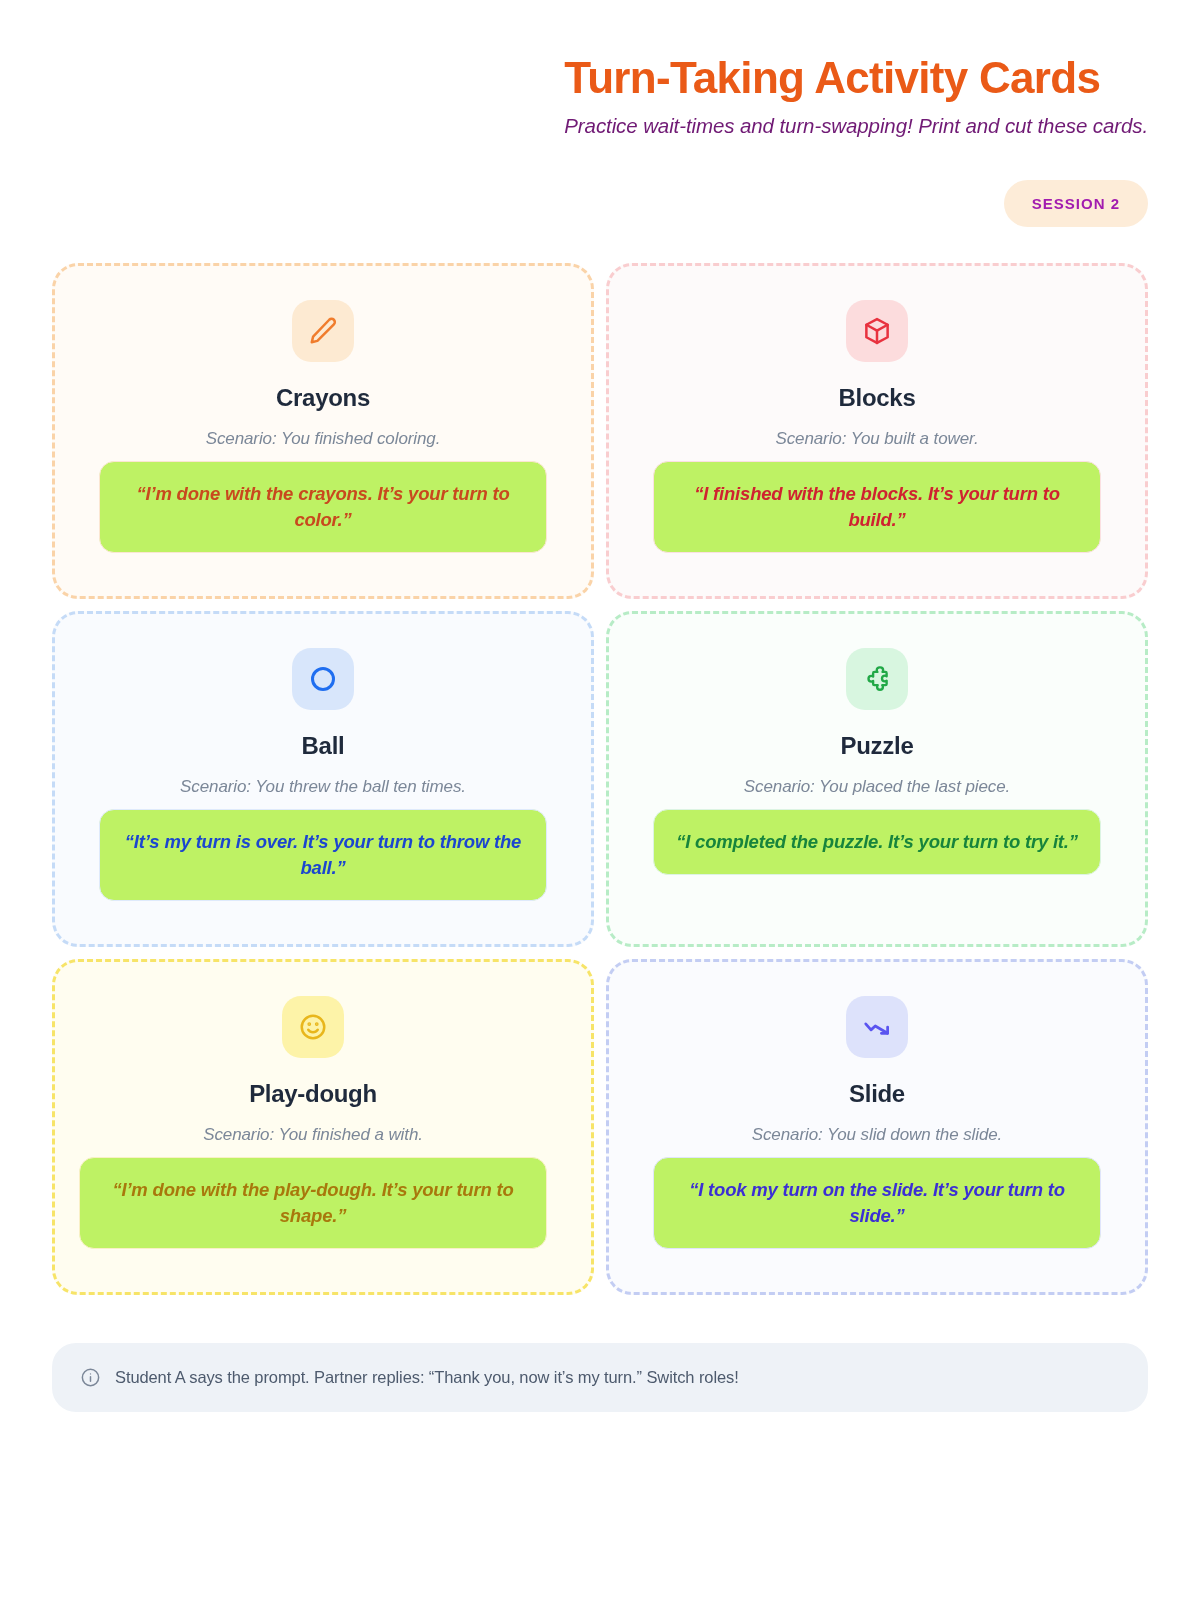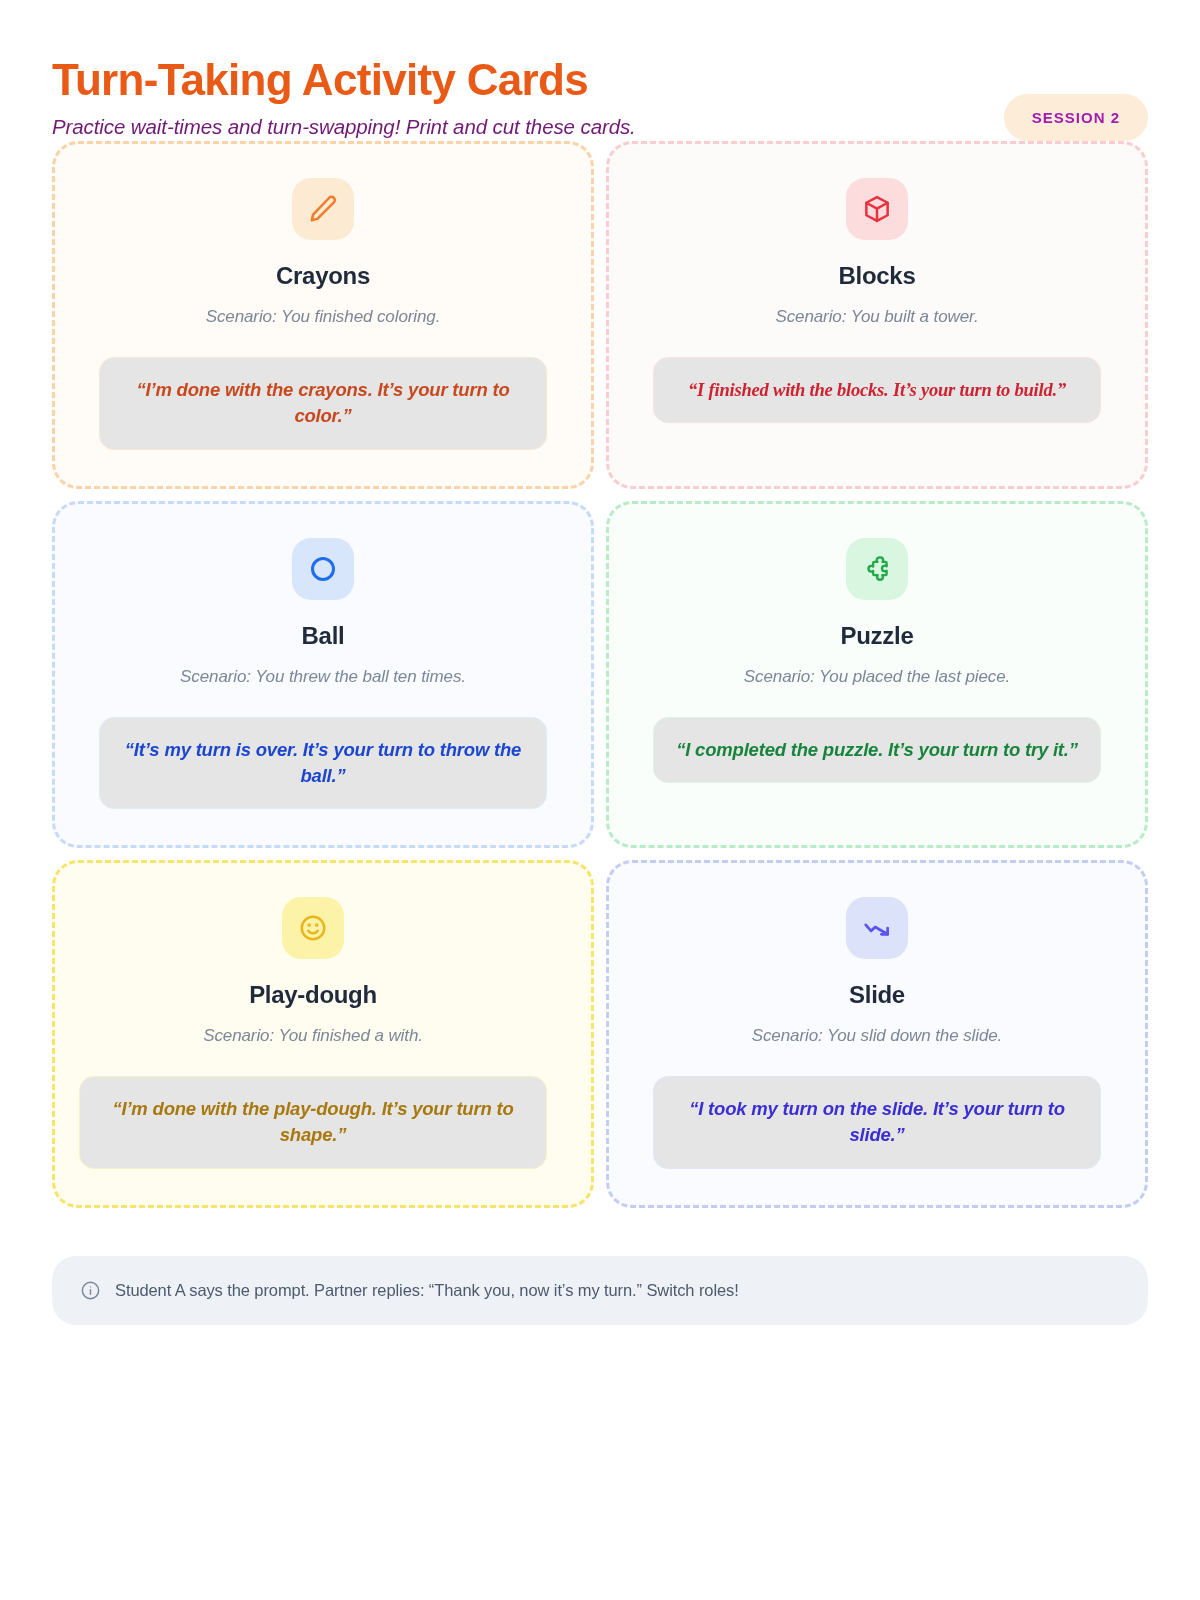--- a/index.html
+++ b/index.html
@@ -15,22 +15,24 @@
     width: 1200px;
     height: 1600px;
     padding: 52px 52px 0 52px;
     position: relative;
     background: #ffffff;
   }
 
   
   .header {
     display: flex;
-    align-items: center;
+    align-items: flex-end;
     justify-content: space-between;
+    margin-bottom: 36px;
+    flex-direction: column;
   }
   .header-text { padding-top: 2px; }
 
   .page-title {
     font-size: 44px;
     font-weight: 700;
     color: #ea5a17;
     letter-spacing: -0.7px;
     line-height: 1.08;
     white-space: nowrap;
@@ -99,41 +101,41 @@
 
   .card-scenario {
     margin-top: 17px;
     font-size: 17px;
     font-style: italic;
     color: #7b8798;
     letter-spacing: -0.1px;
   }
 
   .prompt-box {
-    margin-top: 30px;
+    margin-top: 12px;
     width: 100%;
-    background: #e5e5e5;
+    background: #bef264;
     border: 1.5px solid #eee;
     border-radius: 15px;
     padding: 19px 22px;
     font-size: 18.5px;
     font-style: italic;
     font-weight: 700;
     line-height: 1.42;
     letter-spacing: -0.2px;
   }
 
   
   .card.t-orange { border-color: #fad3a8; background: #fffbf6; }
   .t-orange .icon-badge { background: #fdead2; }
   .t-orange .prompt-box { border-color: #fbe6d2; color: #c8491e; }
 
   .card.t-red { border-color: #f9cdcf; background: #fdfafa; }
   .t-red .icon-badge { background: #fcdcdd; }
-  .t-red .prompt-box { border-color: #fbe0e2; color: #cf2230; font-family: Liberation Serif, serif; }
+  .t-red .prompt-box { border-color: #fbe0e2; color: #cf2230; }
 
   .card.t-blue { border-color: #c5dbf7; background: #f9fbfe; }
   .t-blue .icon-badge { background: #d8e6fb; }
   .t-blue .prompt-box { border-color: #dfeafb; color: #1b46cf; }
 
   .card.t-green { border-color: #b7ecc6; background: #fafefb; }
   .t-green .icon-badge { background: #d8f6e0; }
   .t-green .prompt-box { border-color: #dcf4e2; color: #17843c; }
 
   .card.t-yellow { border-color: #f7e468; background: #fffdf0; padding-left: 24px; }

